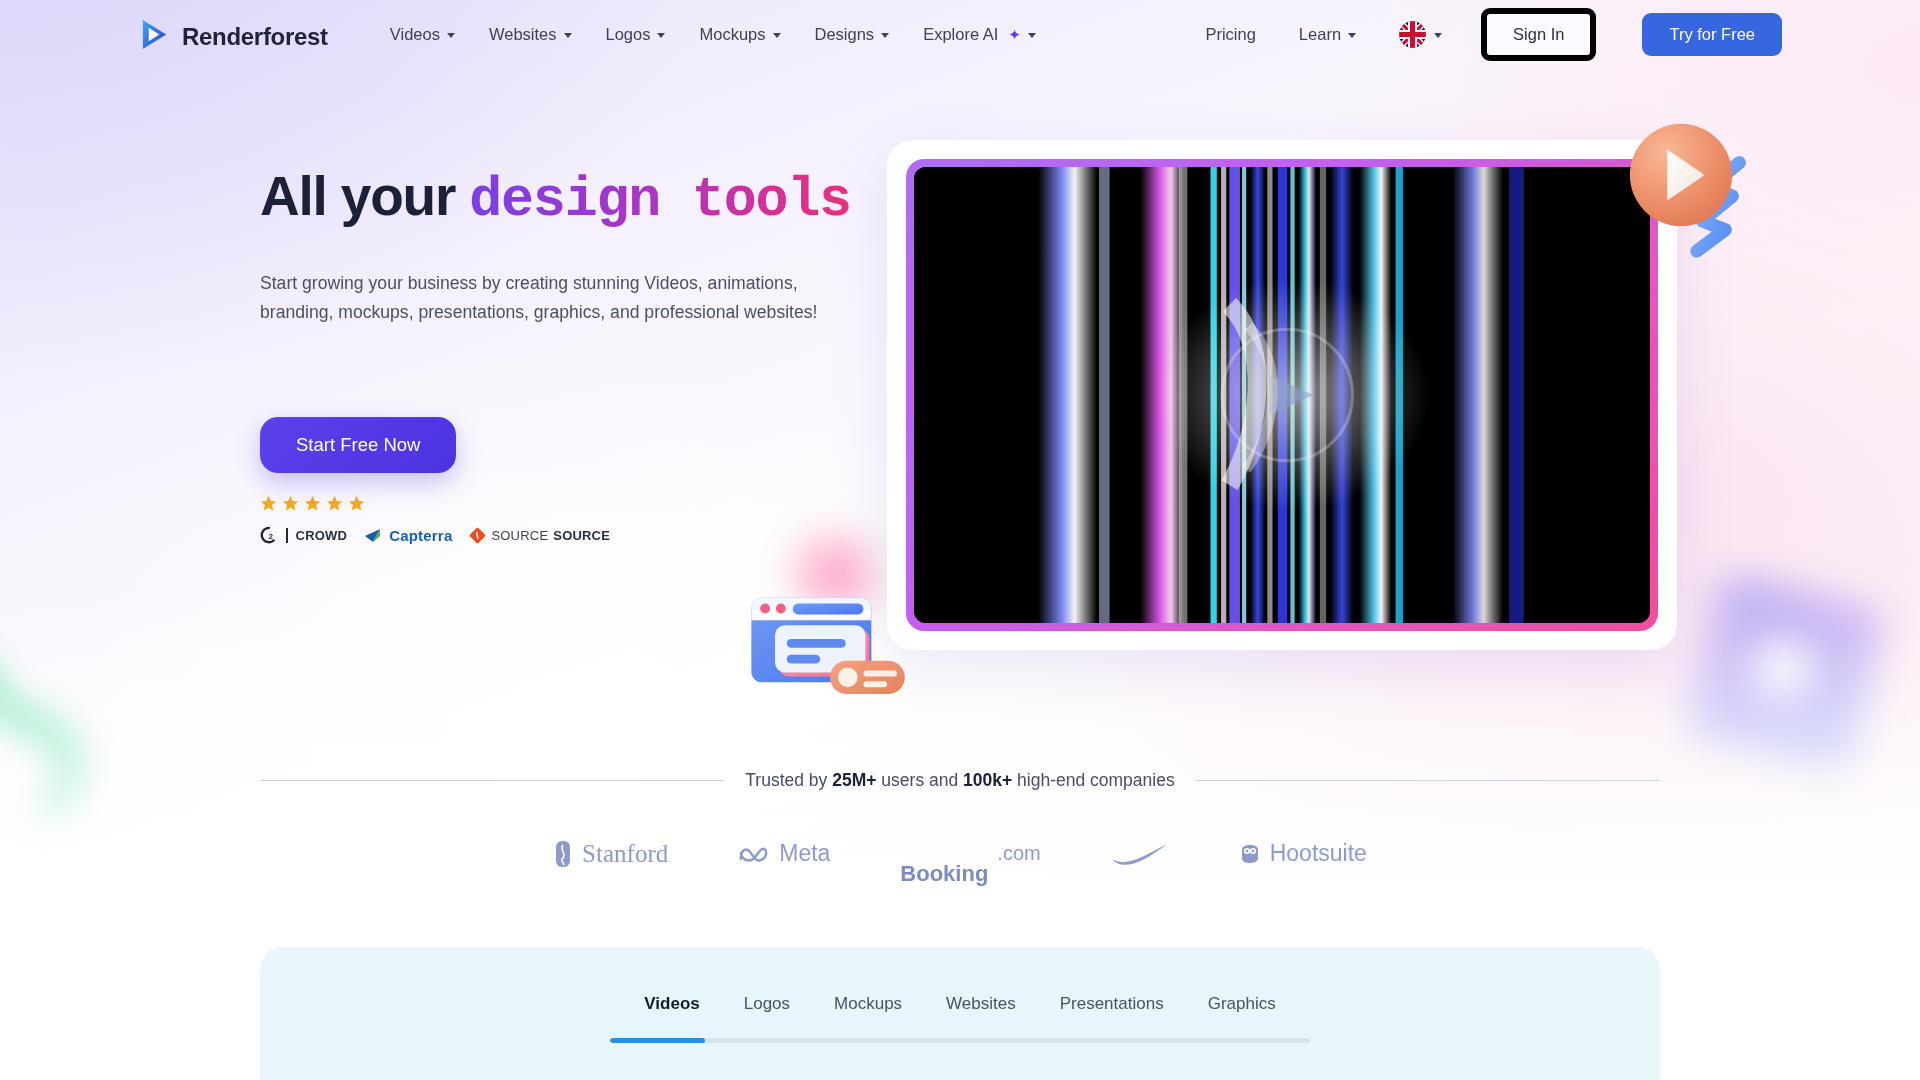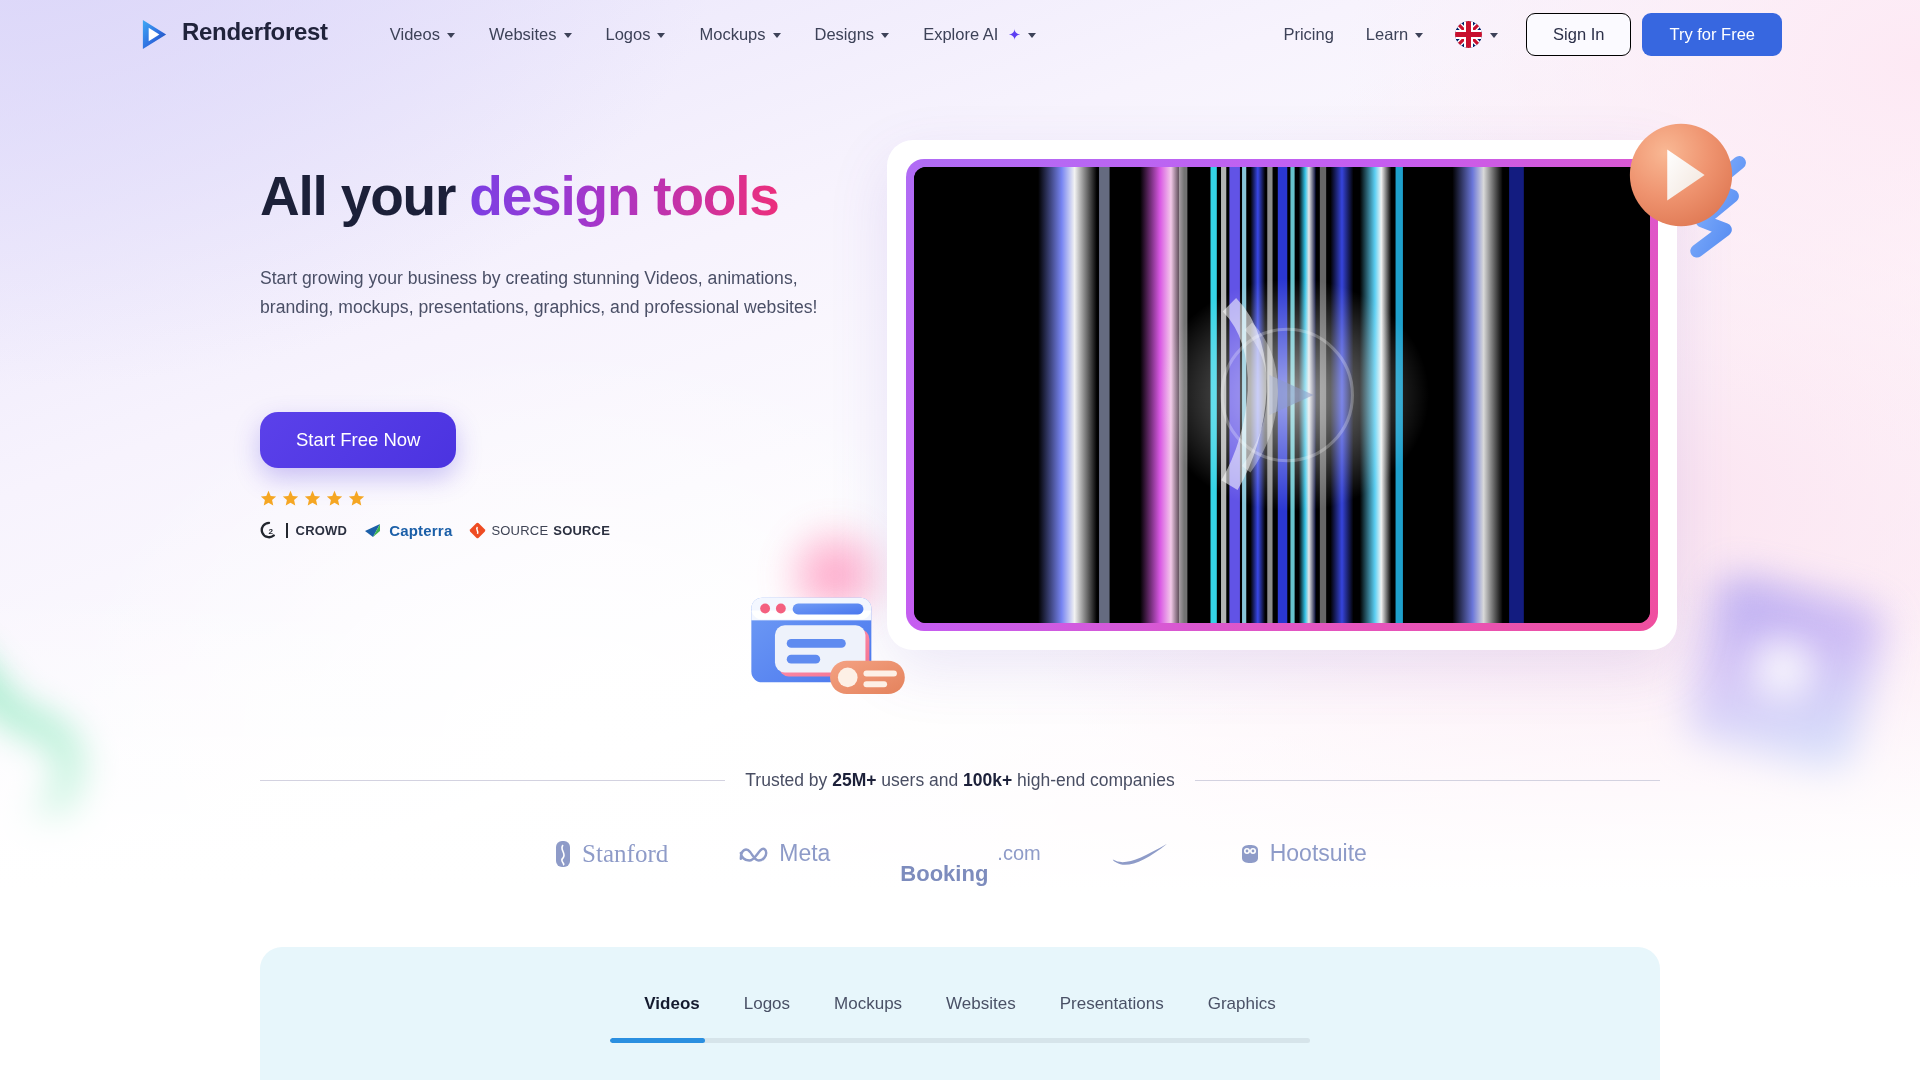--- a/index.html
+++ b/index.html
@@ -48,61 +48,61 @@
     position:absolute; left:770px; top:520px; width:130px; height:110px;
     background:radial-gradient(circle, #ff7fb0 0%, rgba(255,127,176,0) 70%);
     filter:blur(14px); opacity:.75;
   }
 
   
   .header {
     position:absolute; top:0; left:0; right:0; height:68px;
     display:flex; align-items:center; z-index:30;
   }
-  .logo-wrap { display:flex; align-items:flex-start; gap:11px; margin-left:138px; }
+  .logo-wrap { display:flex; align-items:flex-end; gap:11px; margin-left:138px; }
   .logo-mark { width:33px; height:33px; display:block; }
   .logo-text { font-size:24px; font-weight:700; color:#20233b; letter-spacing:-.3px; }
 
   .nav { display:flex; align-items:center; gap:34px; margin-left:62px; }
   .nav-item {
     display:flex; align-items:center; gap:7px;
     font-size:16.5px; color:#3d4258; cursor:pointer; white-space:nowrap;
   }
   .caret {
     width:0; height:0; border-left:4.5px solid transparent; border-right:4.5px solid transparent;
     border-top:5.5px solid #3d4258; display:block; margin-top:2px;
   }
   .ai-spark { color:#5c3ef2; font-size:15px; margin-left:3px; line-height:1; }
 
-  .header-right { margin-left:auto; display:flex; align-items:center; gap:0; margin-right:138px; }
+  .header-right { margin-left:auto; display:flex; align-items:center; gap:11px; margin-right:138px; }
   .hr-link { font-size:16.5px; color:#3d4258; cursor:pointer; margin-right:32px; white-space:nowrap; }
   .hr-link.with-caret { display:flex; align-items:center; gap:7px; }
   .lang-wrap { display:flex; align-items:center; gap:8px; margin-right:28px; cursor:pointer; }
   .flag { width:27px; height:27px; border-radius:50%; overflow:hidden; display:block; }
   .btn-signin {
     font-size:16.5px; color:#2c3049; background:#fbfaff;
-    border:1px solid #000000; border-radius:9px;
-    padding:11px 26px; cursor:pointer; margin-right:11px; white-space:nowrap;
+    border:6px solid #000000; border-radius:9px;
+    padding:11px 26px; cursor:pointer; margin-right:35px; white-space:nowrap;
   }
   .btn-try {
     font-size:16.5px; color:#fff; background:#3767e0;
     border:none; border-radius:9px; padding:12px 27px;
     cursor:pointer; font-weight:400; white-space:nowrap;
   }
 
   
   .hero { position:absolute; top:0; left:0; right:0; z-index:10; }
   .hero-left { position:absolute; left:260px; top:165px; width:600px; }
   h1.headline {
     font-size:55px; line-height:1.13; font-weight:700;
     color:#1c2039; letter-spacing:-1.2px;
   }
   .grad-text {
     background:linear-gradient(90deg,#7b3fe4 0%, #a636c9 42%, #ec2e7c 100%);
-    -webkit-background-clip:text; background-clip:text; color:transparent;
+    -webkit-background-clip:text; background-clip:text; color:transparent;font-family:Liberation Mono, monospace;
   }
   p.subhead {
     margin-top:37px; font-size:17.6px; line-height:1.62; color:#4a4f66; max-width:570px;
   }
   .btn-start {
     margin-top:91px; display:inline-block;
     background:linear-gradient(135deg,#5b41ea 0%, #4b33e0 100%);
     color:#fff; font-size:18.5px; border:none; border-radius:18px;
     padding:17px 36px; cursor:pointer;
     box-shadow:0 10px 26px rgba(75,51,224,.28);

